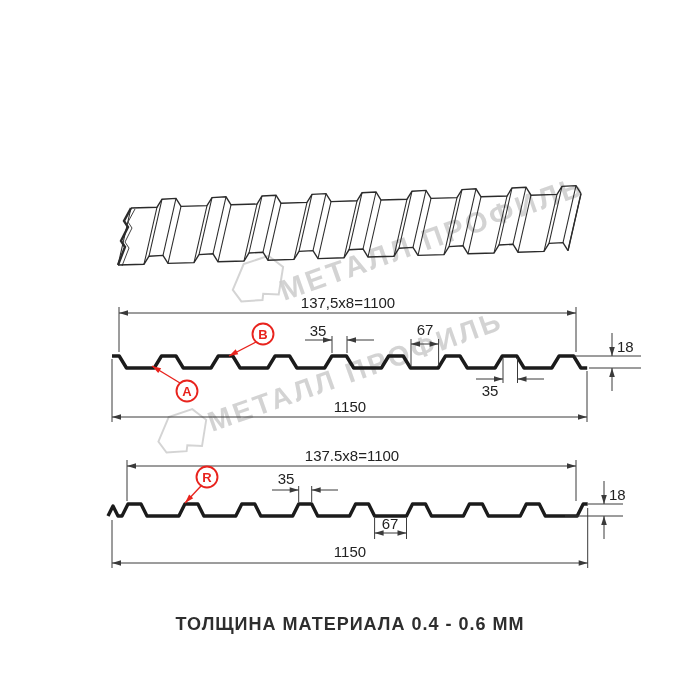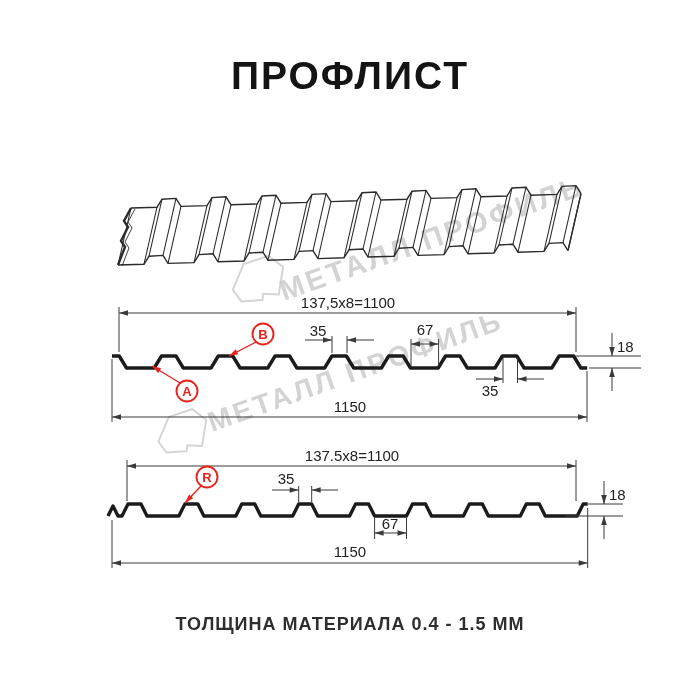--- a/index.html
+++ b/index.html
@@ -23,21 +23,20 @@
   .wm{font-size:29px;font-weight:700;letter-spacing:3px;fill:#cccccc;opacity:.85;}
   .wm2{font-size:28px;}
   .wmlogo{fill:none;stroke:#cccccc;stroke-width:2;opacity:.85;}
   .persp polyline,.persp line{fill:none;stroke:#2b2b2b;}
 </style>
 </head>
 <body>
 
 <div class="page">
 
-  <div class="title">ПРОФЛИСТ</div>
 
   <svg width="700" height="700" viewBox="0 0 700 700">
 
     <g>
       <g transform="translate(225,263) rotate(-12)">
         <polygon class="wmlogo" points="2,28 18,5 44,2 56,16 46,42 31,38 29,44 8,41"></polygon>
       </g>
       <text class="wm" transform="translate(284,301) rotate(-19.5)">МЕТАЛЛ ПРОФИЛЬ</text>
       <g transform="translate(151,416) rotate(-12) scale(0.95)">
         <polygon class="wmlogo" points="2,28 18,5 44,2 56,16 46,42 31,38 29,44 8,41"></polygon>
@@ -183,14 +182,14 @@
       <text class="dimtext" x="350" y="557" text-anchor="middle">1150</text>
       <g id="red2" class="red">
           <line x1="201" y1="486" x2="185" y2="503" stroke-width="1.4"></line>
           <polygon points="185,503 189.1293223115051,494.5271789085508 193.20724227058477,498.3652212229788"></polygon>
         </g>
       <circle class="redcirc" cx="207" cy="477" r="10.5"></circle>
       <text class="redletter" x="207" y="482">R</text>
     </g>
   </svg>
 
-  <div class="footer">ТОЛЩИНА МАТЕРИАЛА 0.4 - 1.5 ММ</div>
+  <div class="footer">ТОЛЩИНА МАТЕРИАЛА 0.4 - 0.6 ММ</div>
 </div>
 
 </body></html>

